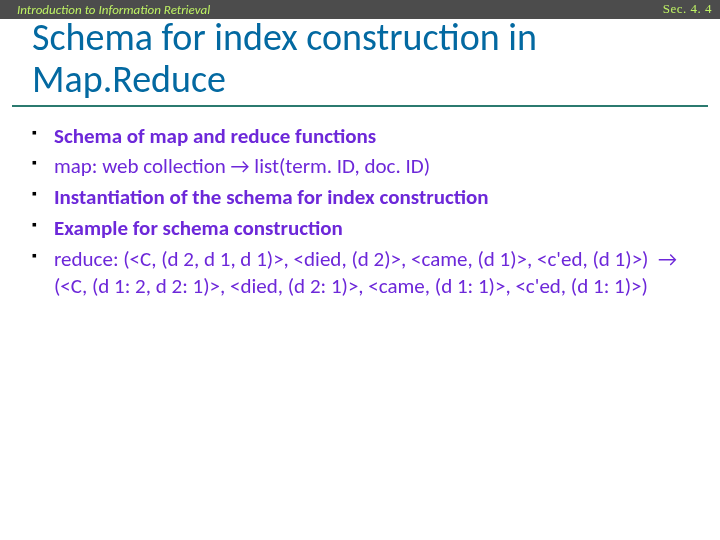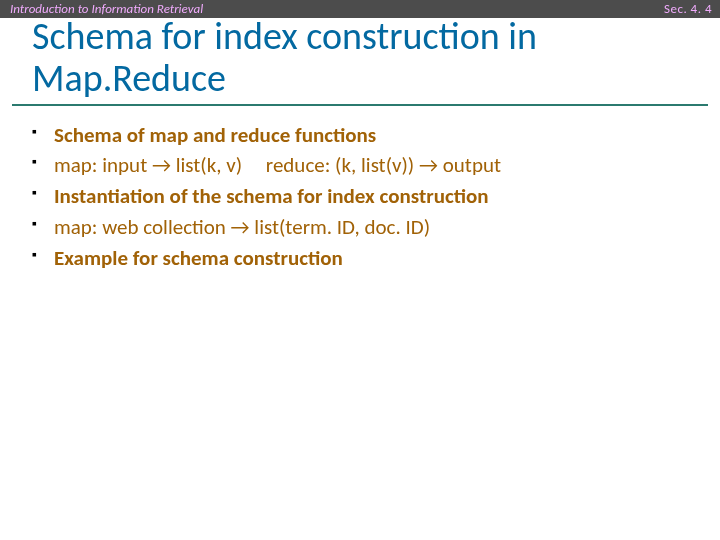--- a/index.html
+++ b/index.html
@@ -6,30 +6,30 @@
   body {
     width: 720px;
     height: 540px;
     font-family: Calibri, Arial, sans-serif;
     background: #fff;
     position: relative;
     overflow: hidden;
   }
   .header-bar {
     background: #4c4c4c;
-    color: #f0abfc;
+    color: #bef264;
     display: flex;
     justify-content: space-between;
     align-items: flex-end;
-    padding: 1px 8px 2px 10px;
+    padding: 1px 8px 2px 17px;
     font-size: 13px;
     font-style: italic;
   }
   .header-left { font-style: italic; font-weight: 400; }
-  .header-right { font-style: normal; font-weight: 400; letter-spacing: 0.5px; }
+  .header-right { font-style: normal; font-weight: 400; letter-spacing: 0.5px; font-family: Liberation Serif, serif; }
   .title {
     font-size: 38px;
     line-height: 1.1;
     color: #0369a1;
     padding: 0 10px 0 32px;
     margin-top: -2px;
     font-weight: 400;
   }
   .title-rule {
     border: none;
@@ -37,21 +37,21 @@
     margin: 4px 12px 10px 12px;
   }
   .bullets {
     padding: 6px 30px 0 54px;
   }
   .bullets li {
     list-style: none;
     position: relative;
     font-size: 21px;
     line-height: 1.28;
-    color: #a16207;
+    color: #6d28d9;
     margin-bottom: 4px;
     padding-left: 0;
   }
   .bullets li::before {
     content: "▪";
     position: absolute;
     left: -22px;
     top: 1px;
     font-size: 14px;
     color: #000;
@@ -64,17 +64,17 @@
 <div class="header-bar">
   <span class="header-left">Introduction to Information Retrieval</span>
   <span class="header-right">Sec. 4. 4</span>
 </div>
 
 <h1 class="title">Schema for index construction in Map.Reduce</h1>
 <hr class="title-rule">
 
 <ul class="bullets">
   <li><span class="bold">Schema of map and reduce functions</span></li>
-  <li>map: input → list(k, v) &nbsp;&nbsp;&nbsp; reduce: (k, list(v)) → output</li>
+  <li>map: web collection → list(term. ID, doc. ID)</li>
   <li><span class="bold">Instantiation of the schema for index construction</span></li>
-  <li>map: web collection → list(term. ID, doc. ID)</li>
   <li><span class="bold">Example for schema construction</span></li>
+  <li>reduce: (&lt;C, (d 2, d 1, d 1)&gt;, &lt;died, (d 2)&gt;, &lt;came, (d 1)&gt;, &lt;c'ed, (d 1)&gt;) &nbsp;→&nbsp; (&lt;C, (d 1: 2, d 2: 1)&gt;, &lt;died, (d 2: 1)&gt;, &lt;came, (d 1: 1)&gt;, &lt;c'ed, (d 1: 1)&gt;)</li>
 </ul>
 
 </body></html>

